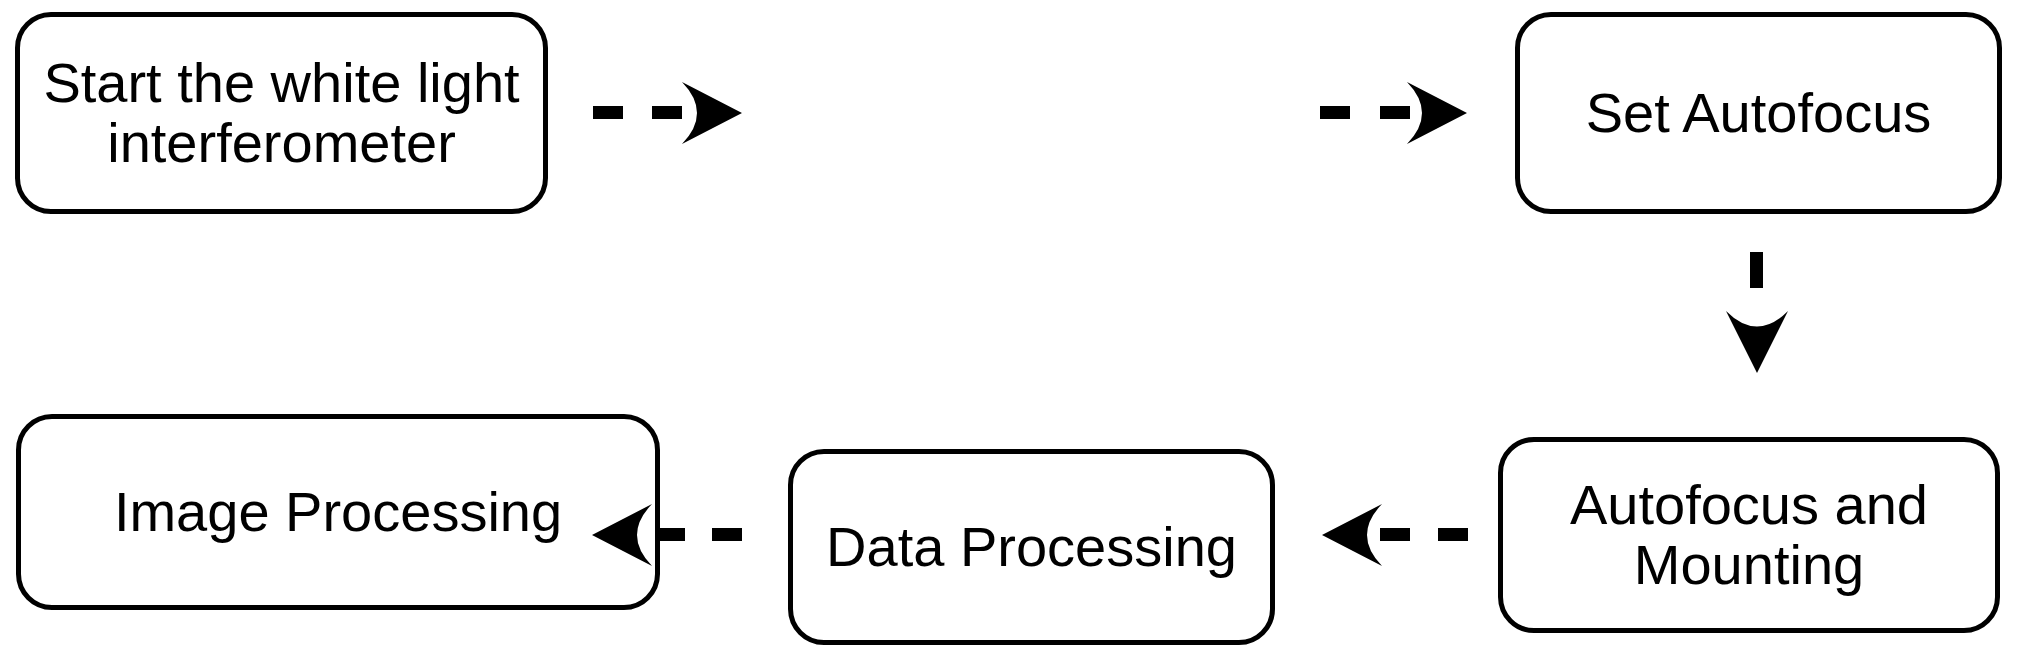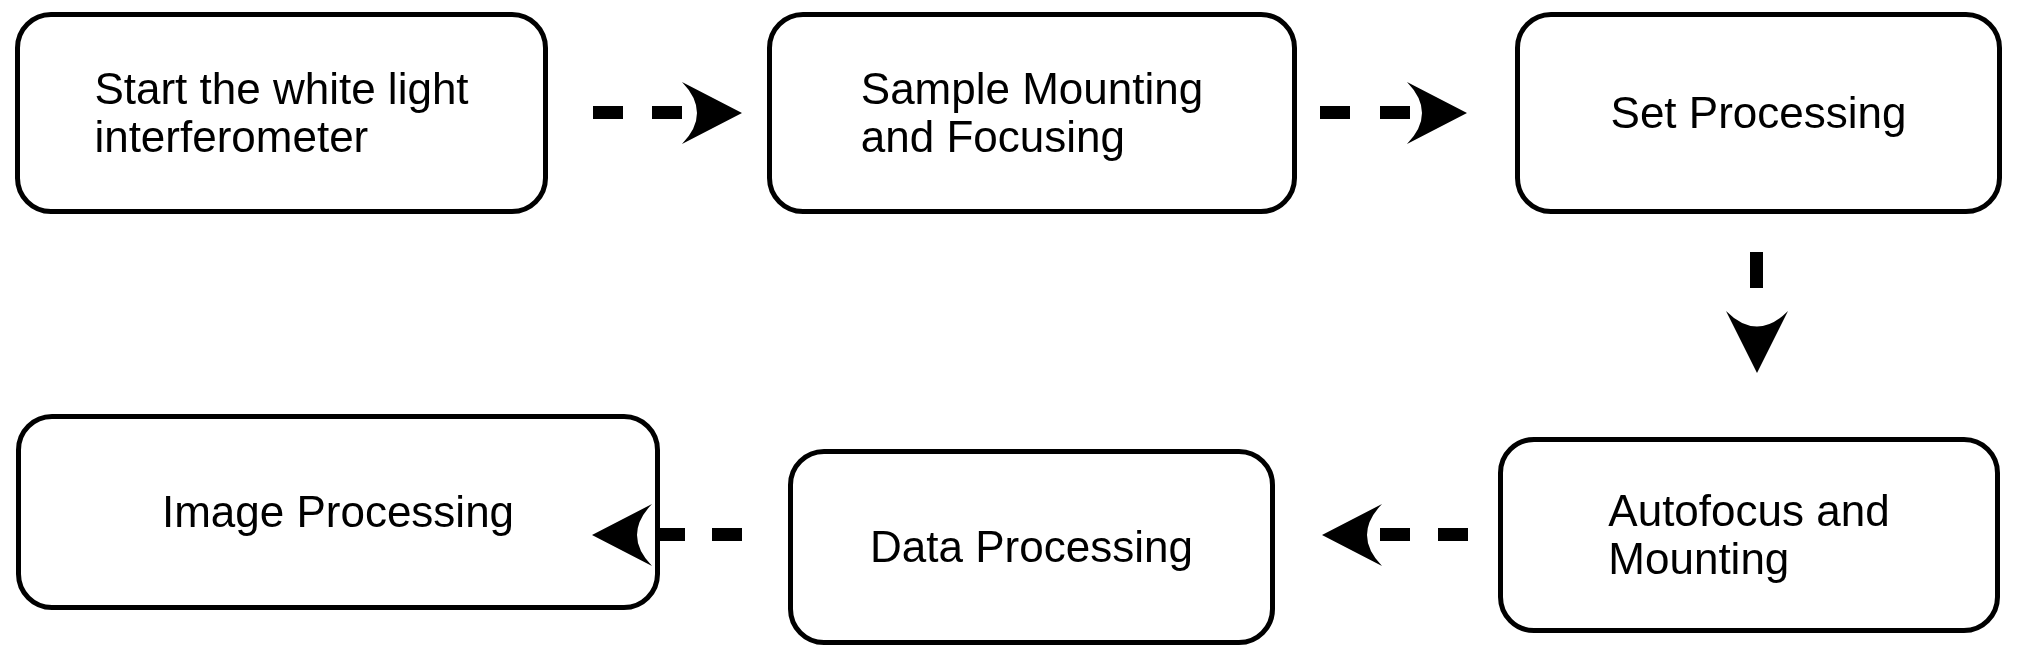--- a/index.html
+++ b/index.html
@@ -19,23 +19,24 @@
     position: absolute;
     box-sizing: border-box;
     background: #ffffff;
     border: 5px solid #000000;
     border-radius: 36px;
     display: flex;
     align-items: center;
     justify-content: center;
   }
   .node .label {
-    font-size: 44px;
+    font-size: 56px;
     line-height: 1.08;
     color: #000000;
+    text-align: center;
     white-space: pre-line;
   }
   .edge {
     position: absolute;
     left: 0;
     top: 0;
     width: 0;
     height: 0;
   }
   .dash {
@@ -60,27 +61,23 @@
 </head>
 <body>
 
 <div class="canvas">
 
   <div class="node" style="left:15px; top:12px; width:533px; height:202px;">
     <span class="label">Start the white light
 interferometer</span>
   </div>
 
-  <div class="node" style="left:767px; top:12px; width:530px; height:202px;">
-    <span class="label">Sample Mounting
-and Focusing</span>
-  </div>
 
   <div class="node" style="left:1515px; top:12px; width:487px; height:202px;">
-    <span class="label">Set Processing</span>
+    <span class="label">Set Autofocus</span>
   </div>
 
   <div class="node" style="left:1498px; top:437px; width:502px; height:196px;">
     <span class="label">Autofocus and
 Mounting</span>
   </div>
 
   <div class="node" style="left:788px; top:449px; width:487px; height:196px;">
     <span class="label">Data Processing</span>
   </div>

